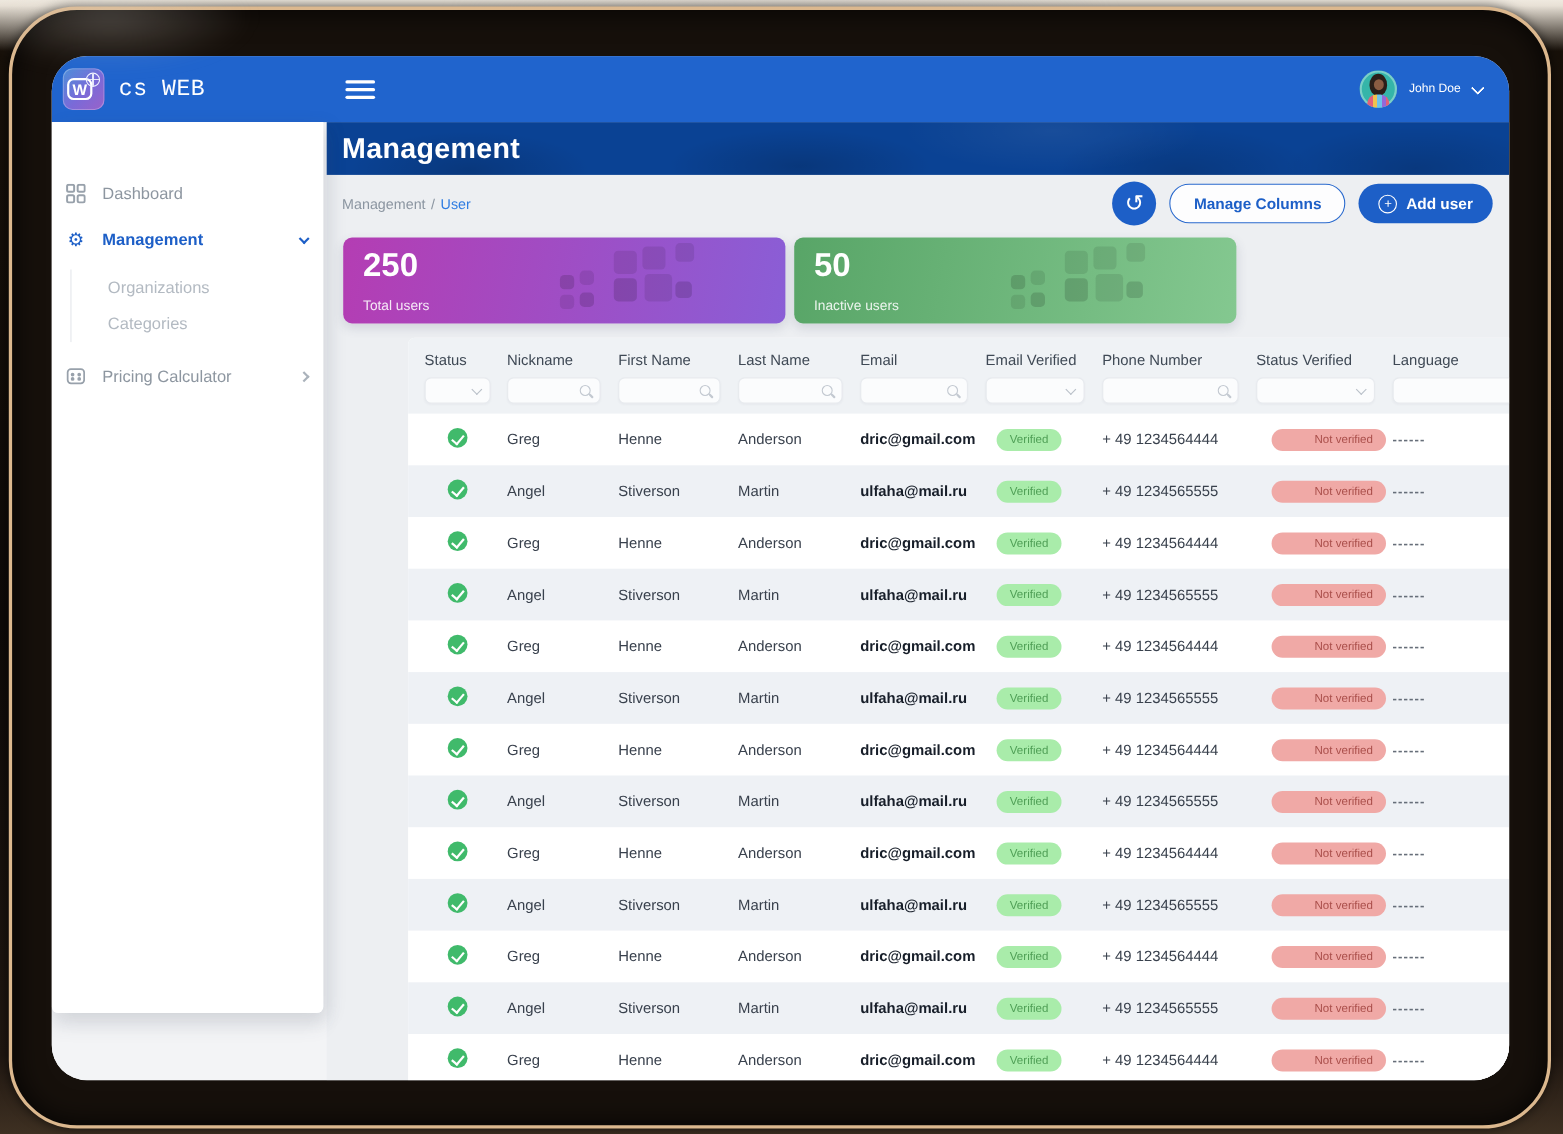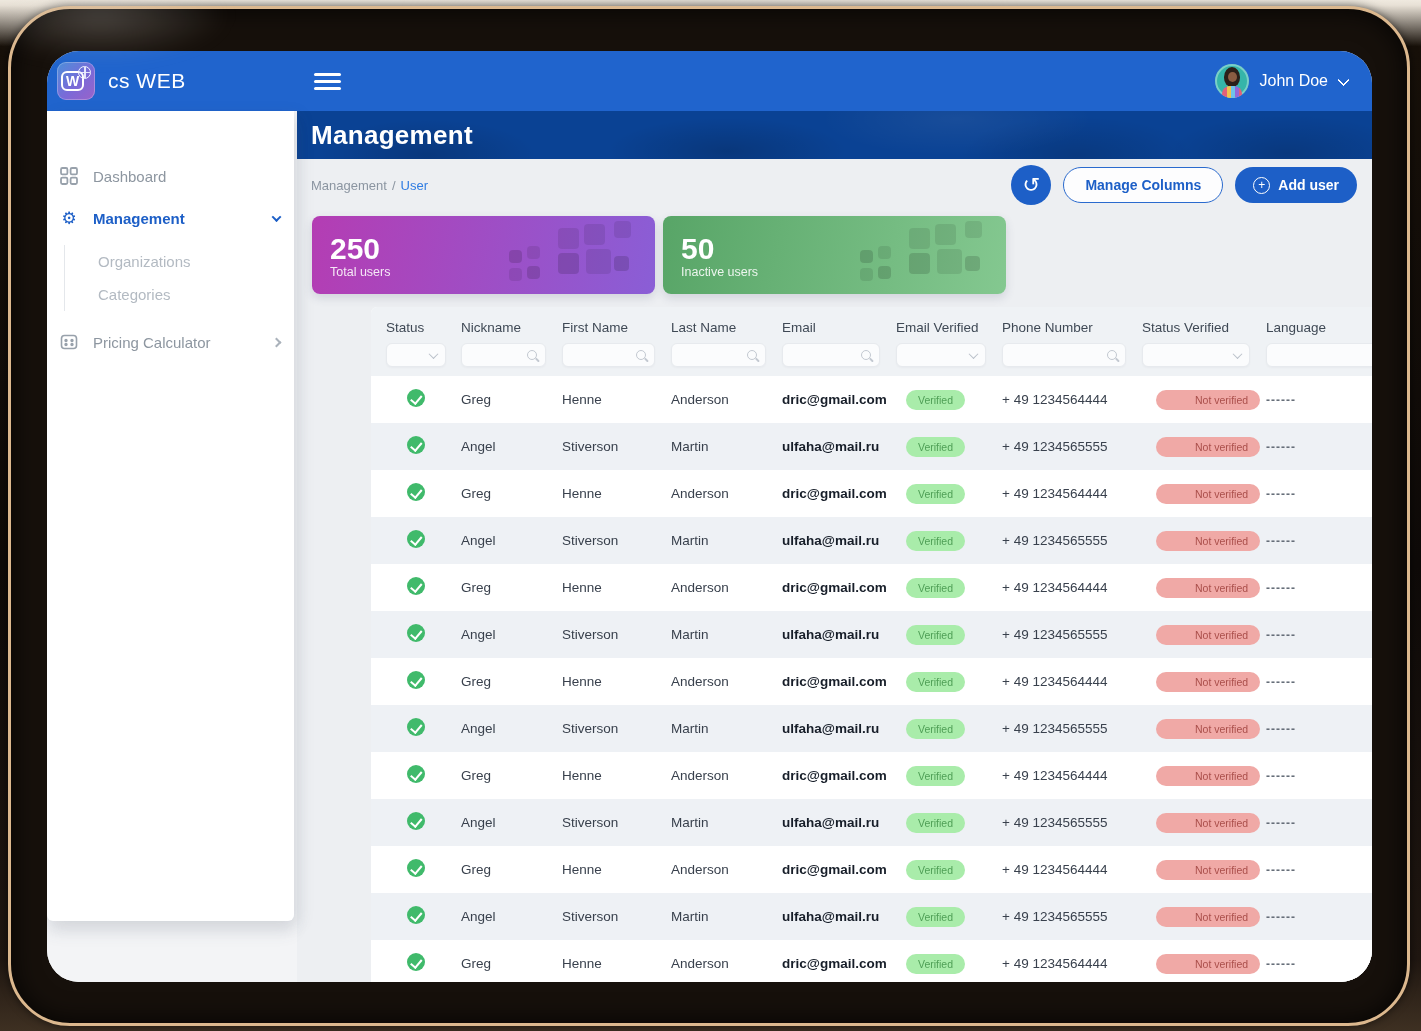--- a/index.html
+++ b/index.html
@@ -23,31 +23,31 @@
   .topbar { height:60px; background:var(--header_blue,#2064cd); display:flex; align-items:center; position:relative; }
   .brand-area { width:250px; display:flex; align-items:center; gap:13px; padding-left:10px; flex:0 0 250px; }
   .logo { width:38px; height:38px; border-radius:9px; position:relative; flex:0 0 38px;
           background:linear-gradient(135deg,#4b90da 0%,#7a6ad8 55%,#9a62c9 100%);
           box-shadow: inset 0 0 0 1px rgba(255,255,255,.25); }
   .logo .w-box { position:absolute; left:4px; top:9px; border:2px solid #fff; border-radius:6px;
           color:#fff; font-weight:700; font-size:14px; line-height:16px; padding:0 3px; }
   .logo .globe { position:absolute; right:4px; top:4px; width:13px; height:13px; border:1.5px solid #f0f2ff; border-radius:50%;
           background: linear-gradient(90deg, transparent 5px, rgba(240,242,255,.9) 5px, rgba(240,242,255,.9) 6.5px, transparent 6.5px),
                       linear-gradient(0deg, transparent 5px, rgba(240,242,255,.9) 5px, rgba(240,242,255,.9) 6.5px, transparent 6.5px); }
-  .brand { color:#fff; font-size:21px; letter-spacing:.5px; font-weight:500; }
+  .brand { color:#fff; font-size:21px; letter-spacing:.5px; font-weight:500;font-family:Liberation Mono, monospace; }
   .hamburger { margin-left:13px; display:flex; flex-direction:column; gap:4px; cursor:pointer; padding:6px 4px; }
   .hamburger span { display:block; width:27px; height:3px; background:#fff; border-radius:2px; }
   .user-chip { margin-left:auto; margin-right:24px; display:flex; align-items:center; gap:11px; cursor:pointer; }
   .avatar { width:34px; height:34px; border-radius:50%; background:#35b5a9; position:relative; overflow:hidden;
             box-shadow: inset 0 0 0 2px rgba(255,255,255,.35); flex:0 0 34px; }
   .avatar .hair { position:absolute; left:9px; top:3px; width:16px; height:20px; border-radius:50% 50% 46% 46%; background:#2b1f19; }
   .avatar .face { position:absolute; left:13px; top:8px; width:9px; height:10px; border-radius:50%; background:#8a5c42; }
   .avatar .shirt { position:absolute; left:7px; top:22px; width:20px; height:12px; border-radius:8px 8px 0 0;
             background:linear-gradient(90deg,#e2607a 0 5px,#f0c24e 5px 9px,#6fc3ea 9px 13px,#9468d8 13px 17px,#e2607a 17px); }
-  .user-name { color:#fff; font-size:16px; }
+  .user-name { color:#fff; font-size:11px; }
   .chev { display:inline-block; width:8px; height:8px; border-right:2px solid currentColor; border-bottom:2px solid currentColor; }
   .chev.down { transform:rotate(45deg) translate(-1px,-1px); }
   .chev.right { transform:rotate(-45deg); }
   .user-chip .chev { color:#fff; width:9px; height:9px; border-width:2.5px; border-radius:1px; }
 
   
   .content { display:flex; height:871px; background:#f3f4f6; }
   .sidebar { flex:0 0 250px; position:relative; z-index:2; }
   .side-panel { width:247px; height:810px; background:#fff; border-radius:0 0 6px 6px; padding-top:44px;
                 box-shadow: 6px 4px 16px rgba(70,80,100,.10), 0 12px 16px rgba(70,80,100,.10); }
@@ -85,22 +85,22 @@
                  color:#fff; font-size:21px; line-height:38px; cursor:pointer; font-family:"DejaVu Sans",sans-serif; }
   .btn-manage { height:36px; border-radius:18px; background:#fdfdfe; border:1.5px solid #2a6ace; color:var(--accent_blue,#1d5fc7);
                 font-size:14px; font-weight:700; padding:0 21px; cursor:pointer; }
   .btn-add { height:36px; border-radius:18px; background:var(--accent_blue,#1d5fc7); border:none; color:#fff;
              font-size:14px; font-weight:700; padding:0 18px; cursor:pointer; display:flex; align-items:center; gap:8px; }
   .plus-circle { width:17px; height:17px; border:1.6px solid #fff; border-radius:50%; display:flex;
                  align-items:center; justify-content:center; font-size:12px; font-weight:400; line-height:1; }
 
   
   .cards { display:flex; gap:8px; padding:5px 15px 0 15px; }
-  .card { width:343px; height:78px; border-radius:8px; position:relative; overflow:hidden; padding:10px 18px 9px;
-          display:flex; flex-direction:column; justify-content:center;
+  .card { width:402px; height:78px; border-radius:8px; position:relative; overflow:hidden; padding:10px 18px 9px;
+          display:flex; flex-direction:column; justify-content:space-between;
           box-shadow:0 4px 10px rgba(60,70,100,.16); }
   .card .value { color:#fff; font-size:30px; font-weight:700; line-height:32px; }
   .card .label { color:rgba(255,255,255,.88); font-size:12.5px; }
   .card .decor { position:absolute; border-radius:4px; background:rgba(0,0,0,.10); }
 
   
   .panel { margin-left:74px; margin-top:13px; background:#fff; height:675px; overflow:hidden; border-radius:6px 0 0 0; }
   .trow { display:grid; grid-template-columns:75px 101px 109px 111px 114px 106px 140px 124px 1fr;
           padding-left:15px; align-items:center; }
   .panel-head { background:#eff2f5; padding:9px 0 9px; }

